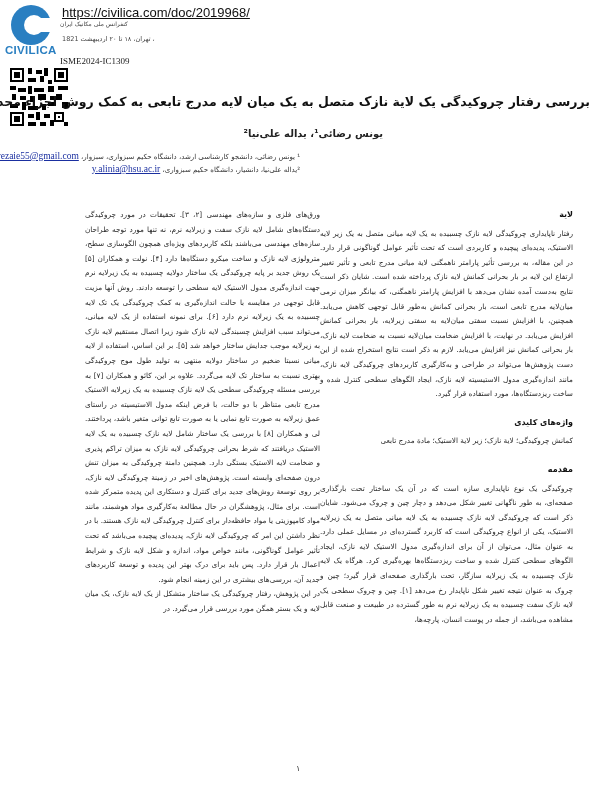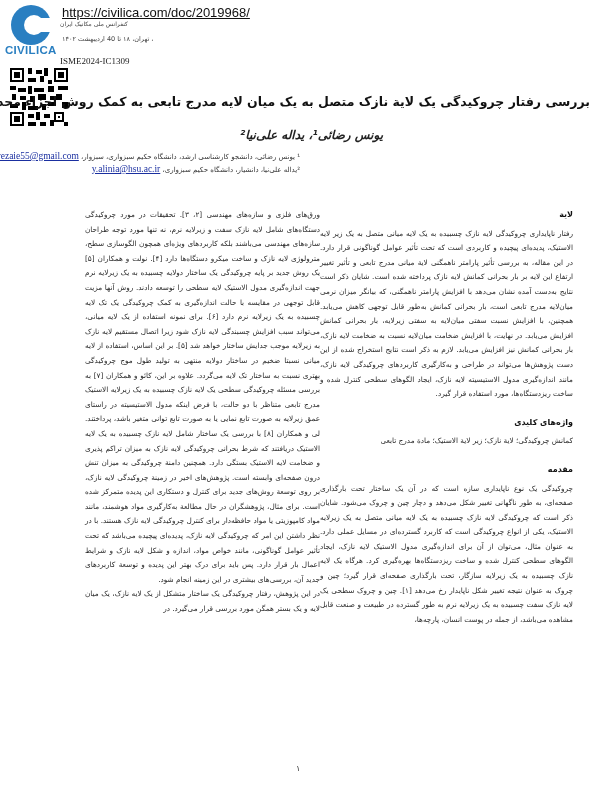--- a/index.html
+++ b/index.html
@@ -11,21 +11,21 @@
   
   #logo { left: 4px; top: 4px; width: 56px; height: 50px; }
   #logo-text { left: 5px; top: 44px; font-family: "Liberation Sans", sans-serif; font-weight: bold; font-size: 11.5px; color: #2a7fc1; letter-spacing: 0.3px; }
   #url { left: 62px; top: 5px; font-family: Liberation Sans, sans-serif; font-size: 13px; color: #111; text-decoration: underline; white-space: nowrap; }
   #conf-name { left: 60px; top: 20px; font-size: 6px; color: #444; direction: rtl; white-space: nowrap; }
   #conf-date { left: 62px; top: 35px; font-size: 6.5px; color: #444; direction: rtl; white-space: nowrap; }
   #conf-code { left: 60px; top: 56px; font-family: "Liberation Serif", serif; font-size: 9px; color: #222; white-space: nowrap; }
   #qr { left: 10px; top: 68px; width: 58px; height: 58px; }
   
   #title { right: 10px; top: 94px; font-size: 12.5px; font-weight: bold; direction: rtl; white-space: nowrap; color:#111; }
-  #authors { right: 217px; top: 128px; font-size: 12px; font-weight: bold; direction: rtl; white-space: nowrap; font-style: italic; }
+  #authors { right: 217px; top: 128px; font-size: 10px; font-weight: bold; direction: rtl; white-space: nowrap; }
   .affil { right: 300px; font-size: 7px; direction: rtl; white-space: nowrap; color:#333; }
   .email { font-family: "Liberation Serif", serif; font-size: 9.5px; color: #1a2fa0; text-decoration: underline; direction: ltr; }
   
   .col { position: absolute; direction: rtl; text-align: justify; font-size: 7.3px; line-height: 14.6px; color: #2a2a2a; }
   #col-right { left: 320px; width: 253px; top: 208px; }
   #col-left { left: 55px; width: 235px; top: 208px; margin-left: 30px; }
   .heading { font-weight: bold; font-size: 8px; margin: 0 0 4px 0; color:#111; }
   .para { margin: 0; }
   .gap { height: 14px; }
   #page-number { left: 296px; top: 764px; font-size: 8px; color: #333; }
@@ -36,21 +36,21 @@
 <div class="abs" id="logo">
   <svg width="56" height="44" viewBox="0 0 56 44">
     <circle cx="27" cy="21" r="20" fill="#2a7fc1"></circle>
     <circle cx="30" cy="21" r="10" fill="#ffffff"></circle>
     <rect x="30" y="14" width="26" height="14" fill="#ffffff"></rect>
   </svg>
 </div>
 <div class="abs" id="logo-text">CIVILICA</div>
 <div class="abs" id="conf-name">کنفرانس ملی مکانیک ایران</div>
 <a class="abs" id="url">https://civilica.com/doc/2019968/</a>
-<div class="abs" id="conf-date">، تهران، ۱۸ تا 40 اردیبهشت ۱۴۰۲</div>
+<div class="abs" id="conf-date">، تهران، ۱۸ تا ۲۰ اردیبهشت 1821</div>
 <div class="abs" id="conf-code">ISME2024-IC1309</div>
 <div class="abs" id="qr">
   <svg width="58" height="58" viewBox="0 0 29 29" shape-rendering="crispEdges">
     <rect width="29" height="29" fill="#fff"></rect>
     <g fill="#000">
       <rect x="0" y="0" width="7" height="7"></rect>
         <rect x="1" y="1" width="5" height="5" fill="#fff"></rect>
         <rect x="2" y="2" width="3" height="3"></rect>
       <rect x="22" y="0" width="7" height="7"></rect>
         <rect x="23" y="1" width="5" height="5" fill="#fff"></rect>

